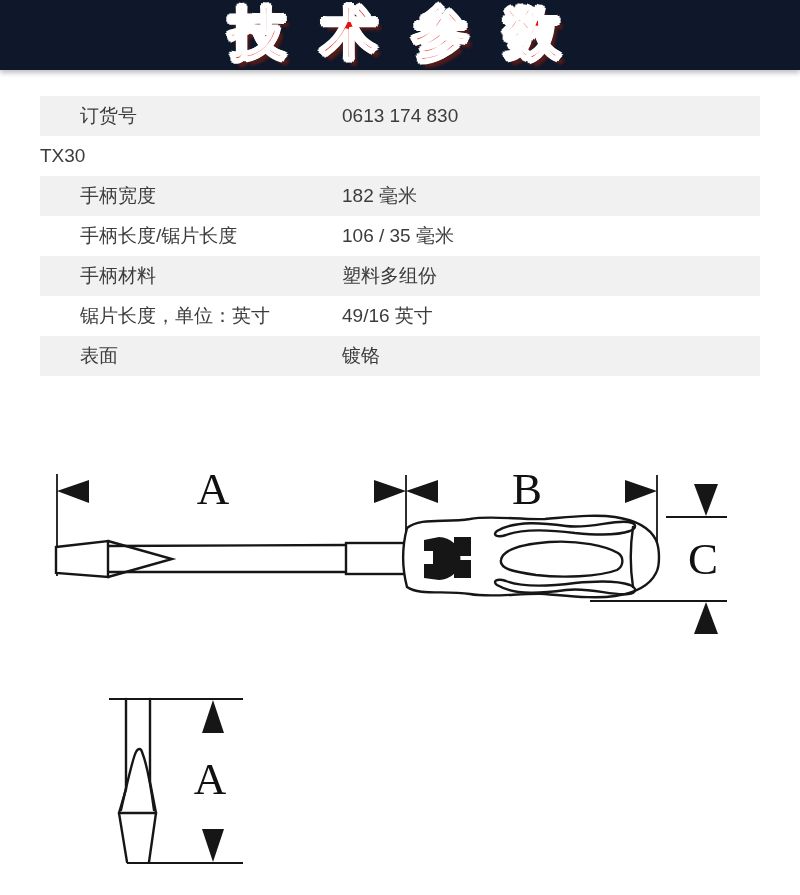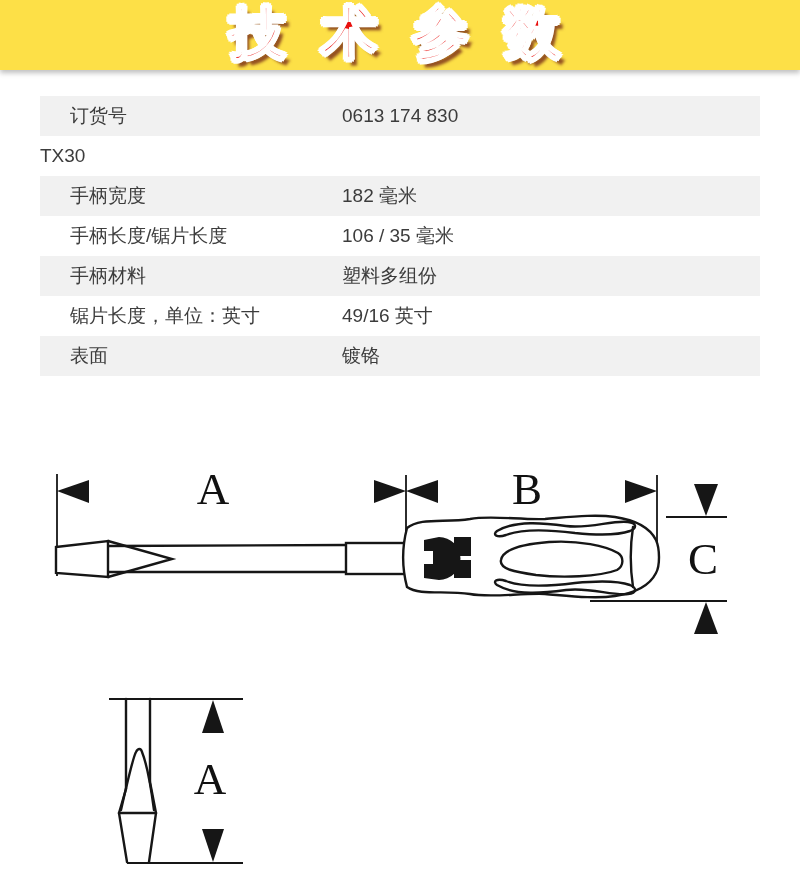--- a/index.html
+++ b/index.html
@@ -4,21 +4,21 @@
 <style>
   * { margin:0; padding:0; box-sizing:border-box; }
   html,body { background:#ffffff; }
   body {
     width:800px; height:895px; position:relative; overflow:hidden;
     font-family:"Liberation Sans","DejaVu Sans",sans-serif;
   }
   
   .banner {
     position:absolute; top:0; left:0; width:800px; height:70px;
-    background:#fde047;
+    background:#0f172a;
     display:flex; align-items:center; justify-content:center;
     box-shadow:0 3px 5px rgba(0,0,0,0.25);
   }
   .banner-text {
     font-size:56px; font-weight:bold; letter-spacing:10px;
     color:#e8100e; transform:translateY(-1px);
     -webkit-text-stroke:2px #ffffff;
     text-shadow:
       -2px -2px 0 #fff, 2px -2px 0 #fff, -2px 2px 0 #fff, 2px 2px 0 #fff,
       -3px 0 0 #fff, 3px 0 0 #fff, 0 -3px 0 #fff, 0 3px 0 #fff,
@@ -28,21 +28,21 @@
   
   .spec-table {
     position:absolute; top:96px; left:40px; width:720px;
   }
   .spec-row {
     display:flex; align-items:center; height:40px;
     font-size:19px; color:#3c3c3c; background:#ffffff;
   }
   .spec-row.striped { background:#f1f1f1; }
   .spec-label {
-    width:302px; padding-left:30px;
+    width:302px; padding-left:40px;
     white-space:nowrap; overflow:hidden;
   }
   .spec-value { flex:1; white-space:nowrap; }
   
   .drawing { position:absolute; top:440px; left:0; }
   .ln   { stroke:#161616; stroke-width:2.4; fill:none; stroke-linecap:round; }
   .dim  { stroke:#161616; stroke-width:1.8; fill:none; }
   .arrw { fill:#161616; stroke:none; }
   .wfill{ fill:#ffffff; }
   .blk  { fill:#161616; stroke:none; }

